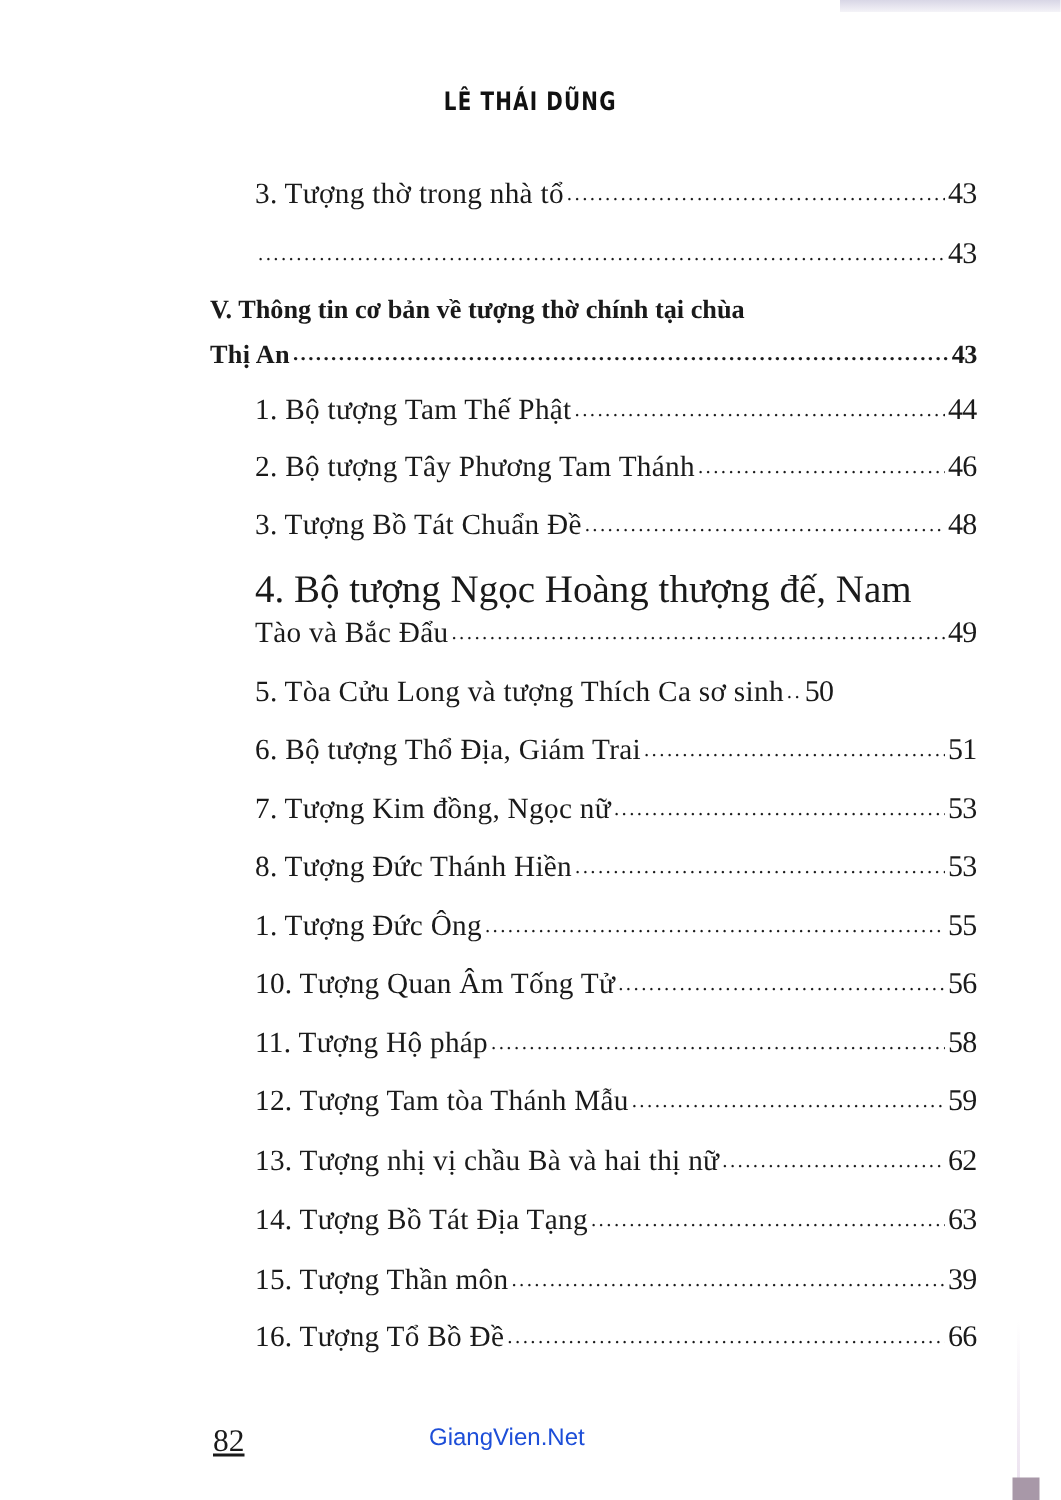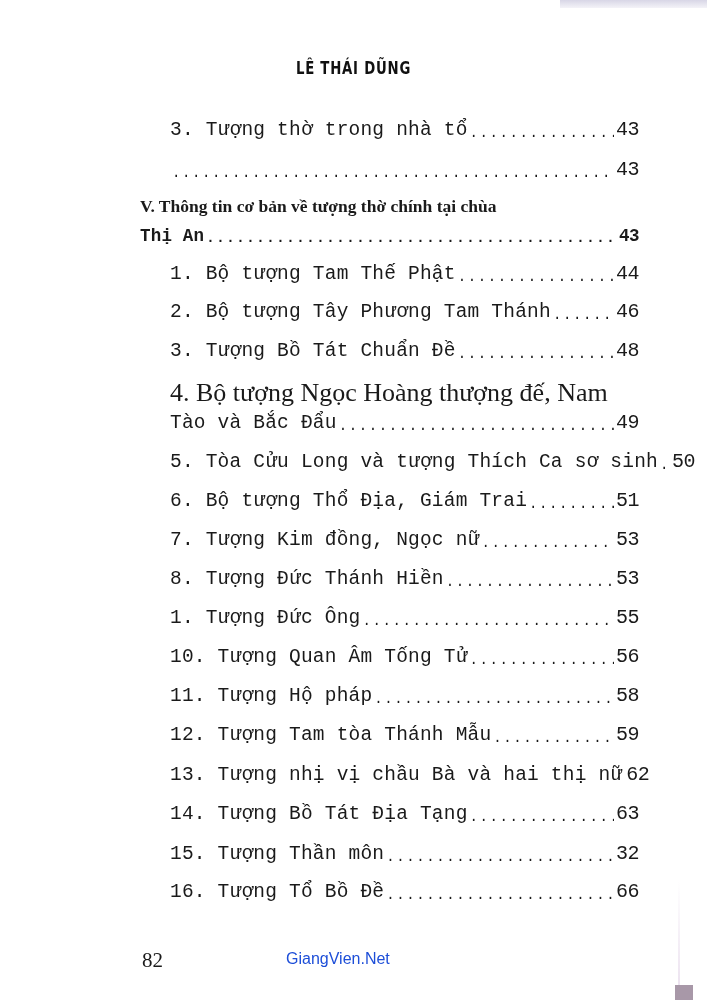--- a/index.html
+++ b/index.html
@@ -21,23 +21,23 @@
     background: #a898a8;
   }
   .running-head {
     position: absolute; top: 58px; left: 0; width: 707px; text-align: center;
     font-family: "DejaVu Sans", sans-serif; font-weight: bold;
     font-size: 17px; letter-spacing: 1px; transform: scaleX(0.78);
     color: #111;
   }
   .toc { position: absolute; left: 0; top: 0; width: 707px; }
   .row {
-    position: absolute; display: flex; align-items: flex-end;
-    font-size: 19.5px; white-space: nowrap; right: 68px;
-    font-family: Liberation Mono, monospace;
+    position: absolute; display: flex; align-items: center;
+    font-size: 19.5px; white-space: nowrap; right: 56px;
+    font-family: Liberation Serif, serif;
   }
   .row .label { flex: 0 0 auto; letter-spacing: 0.2px; }
   .row .leader {
     flex: 1 1 auto; overflow: hidden; margin: 0 2px; letter-spacing: 1.6px;
     font-size: 14px;
   }
   .row .leader::before {
     content: "......................................................................................................................................................";
   }
   .row .page { flex: 0 0 auto; font-size: 20px; letter-spacing: -0.5px; }
@@ -50,20 +50,21 @@
   .row.section { left: 140px; font-weight: bold; font-size: 17.5px; }
   .row.section .page { font-size: 17.5px; }
   .row.cont { left: 170px; }
   .line-only {
     position: absolute; left: 170px; font-size: 26px; white-space: nowrap;
     font-family: "Liberation Serif", "DejaVu Serif", serif;
   }
   .folio {
     position: absolute; left: 142px; top: 948px; font-size: 21px;
     font-family: "Liberation Serif", serif;
+    text-decoration: underline;
   }
   .watermark {
     position: absolute; left: 286px; top: 950px; font-size: 16px;
     font-family: "Liberation Sans", sans-serif; color: #1d4ed8;
   }
 </style>
 </head>
 <body>
 
 <div class="top-shadow"></div>
@@ -158,21 +159,21 @@
     <span class="page">62</span>
   </div>
   <div class="row sub" style="top:802px">
     <span class="label">14. Tượng Bồ Tát Địa Tạng</span>
     <span class="leader"></span>
     <span class="page">63</span>
   </div>
   <div class="row sub" style="top:842px">
     <span class="label">15. Tượng Thần môn</span>
     <span class="leader"></span>
-    <span class="page">32</span>
+    <span class="page">39</span>
   </div>
   <div class="row sub" style="top:880px">
     <span class="label">16. Tượng Tổ Bồ Đề</span>
     <span class="leader"></span>
     <span class="page">66</span>
   </div>
 </div>
 
 <div class="folio">82</div>
 <div class="watermark">GiangVien.Net</div>

